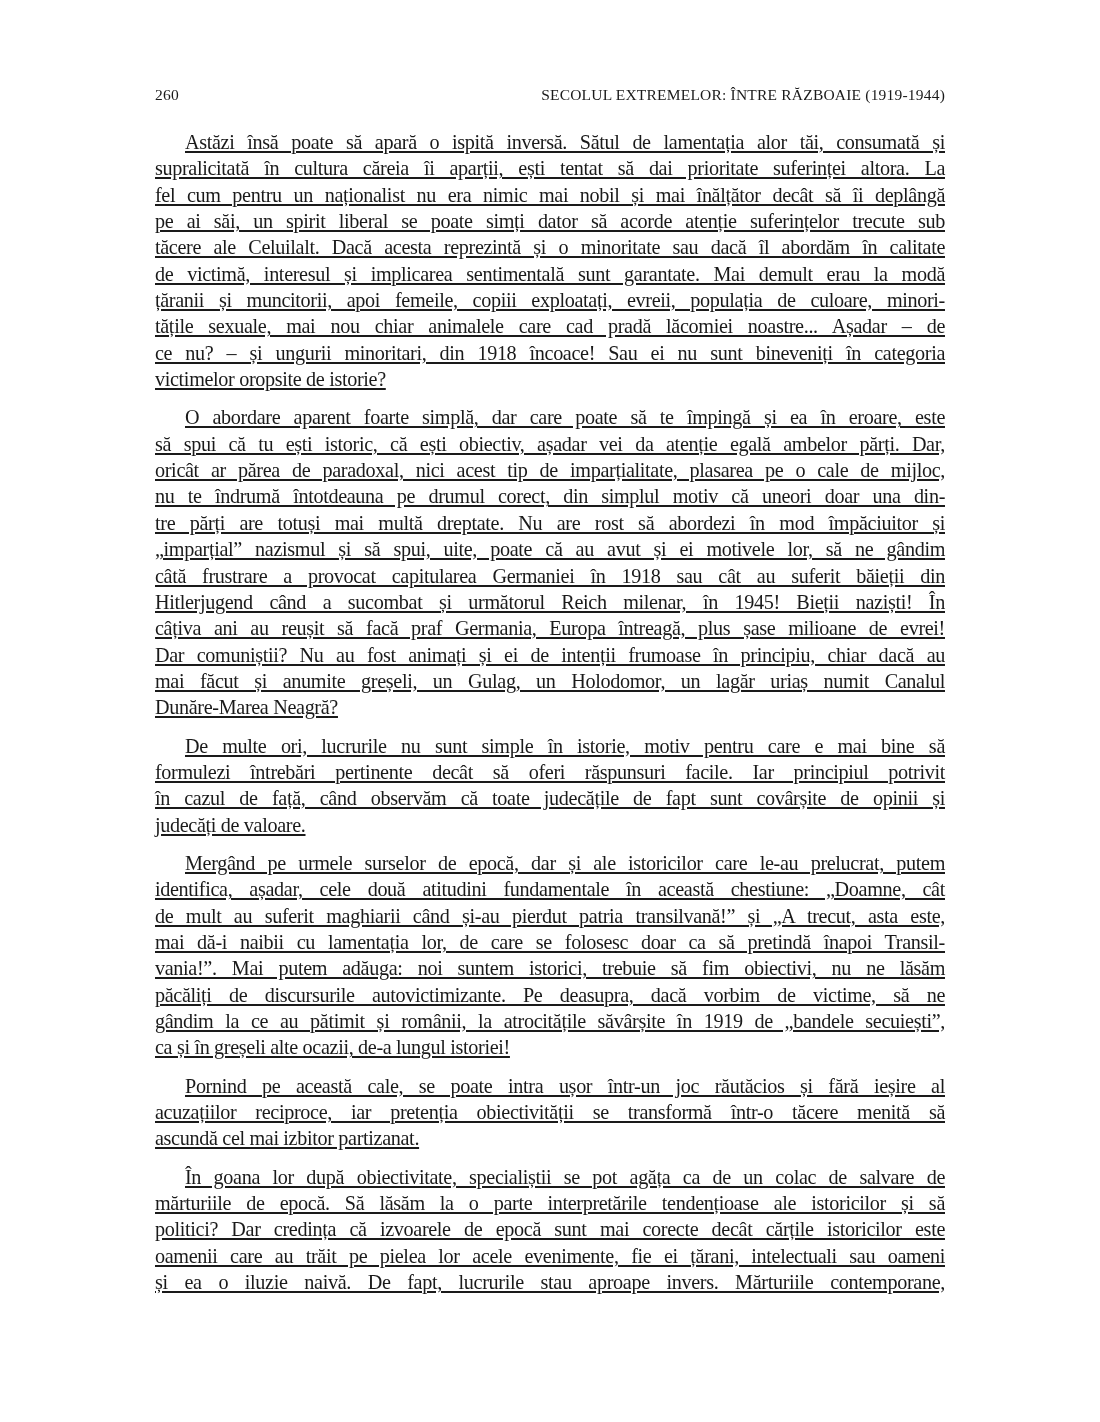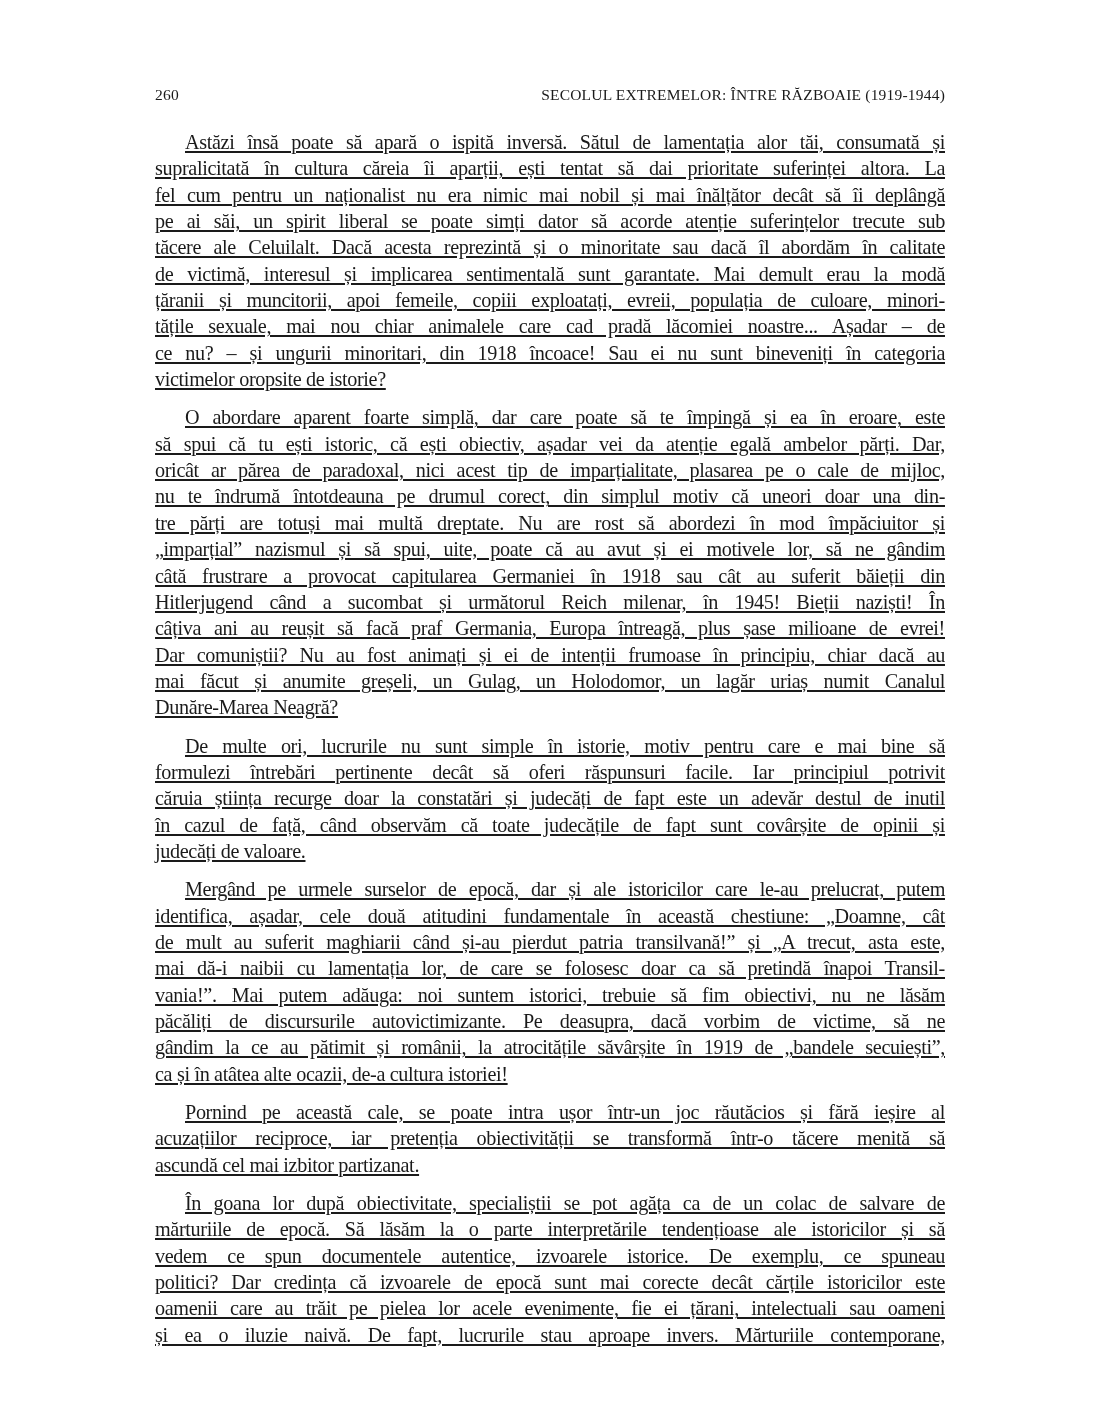--- a/index.html
+++ b/index.html
@@ -94,41 +94,39 @@
         <span class="line">câtă frustrare a provocat capitularea Germaniei în 1918 sau cât au suferit băieții din</span>
         <span class="line">Hitlerjugend când a sucombat și următorul Reich milenar, în 1945! Bieții naziști! În</span>
         <span class="line">câțiva ani au reușit să facă praf Germania, Europa întreagă, plus șase milioane de evrei!</span>
         <span class="line">Dar comuniștii? Nu au fost animați și ei de intenții frumoase în principiu, chiar dacă au</span>
         <span class="line">mai făcut și anumite greșeli, un Gulag, un Holodomor, un lagăr uriaș numit Canalul</span>
         <span class="line last">Dunăre-Marea Neagră?</span>
       </div>
       <div class="paragraph">
         <span class="line indent">De multe ori, lucrurile nu sunt simple în istorie, motiv pentru care e mai bine să</span>
         <span class="line">formulezi întrebări pertinente decât să oferi răspunsuri facile. Iar principiul potrivit</span>
-        <span class="line">căruia știința recurge doar la constatări și judecăți de fapt este un adevăr destul de inutil</span>
         <span class="line">în cazul de față, când observăm că toate judecățile de fapt sunt covârșite de opinii și</span>
         <span class="line last">judecăți de valoare.</span>
       </div>
       <div class="paragraph">
         <span class="line indent">Mergând pe urmele surselor de epocă, dar și ale istoricilor care le-au prelucrat, putem</span>
         <span class="line">identifica, așadar, cele două atitudini fundamentale în această chestiune: „Doamne, cât</span>
         <span class="line">de mult au suferit maghiarii când și-au pierdut patria transilvană!” și „A trecut, asta este,</span>
         <span class="line">mai dă-i naibii cu lamentația lor, de care se folosesc doar ca să pretindă înapoi Transil-</span>
         <span class="line">vania!”. Mai putem adăuga: noi suntem istorici, trebuie să fim obiectivi, nu ne lăsăm</span>
         <span class="line">păcăliți de discursurile autovictimizante. Pe deasupra, dacă vorbim de victime, să ne</span>
         <span class="line">gândim la ce au pătimit și românii, la atrocitățile săvârșite în 1919 de „bandele secuiești”,</span>
-        <span class="line last">ca și în atâtea alte ocazii, de-a cultura istoriei!</span>
+        <span class="line last">ca și în greșeli alte ocazii, de-a lungul istoriei!</span>
       </div>
       <div class="paragraph">
         <span class="line indent">Pornind pe această cale, se poate intra ușor într-un joc răutăcios și fără ieșire al</span>
         <span class="line">acuzațiilor reciproce, iar pretenția obiectivității se transformă într-o tăcere menită să</span>
         <span class="line last">ascundă cel mai izbitor partizanat.</span>
       </div>
       <div class="paragraph">
         <span class="line indent">În goana lor după obiectivitate, specialiștii se pot agăța ca de un colac de salvare de</span>
         <span class="line">mărturiile de epocă. Să lăsăm la o parte interpretările tendențioase ale istoricilor și să</span>
-        <span class="line">vedem ce spun documentele autentice, izvoarele istorice. De exemplu, ce spuneau</span>
         <span class="line">politici? Dar credința că izvoarele de epocă sunt mai corecte decât cărțile istoricilor este</span>
         <span class="line">oamenii care au trăit pe pielea lor acele evenimente, fie ei țărani, intelectuali sau oameni</span>
         <span class="line">și ea o iluzie naivă. De fapt, lucrurile stau aproape invers. Mărturiile contemporane,</span>
       </div>
     </div>
 </div>
 
 </body></html>

